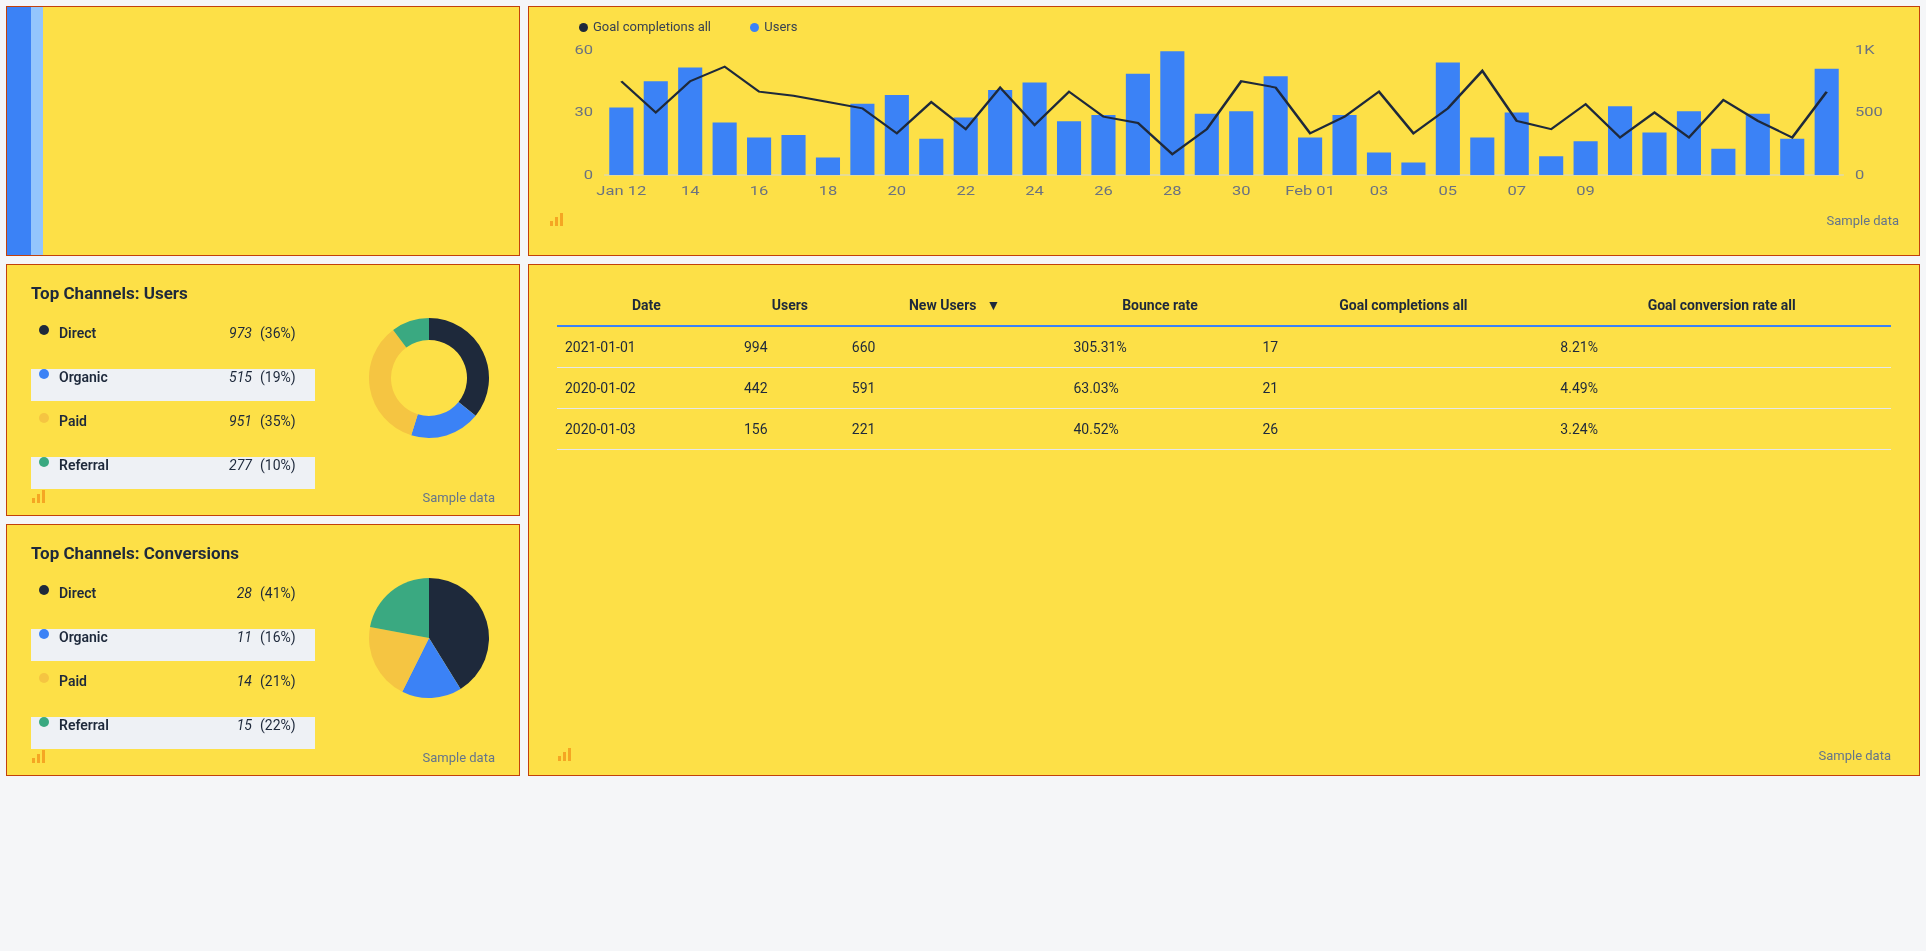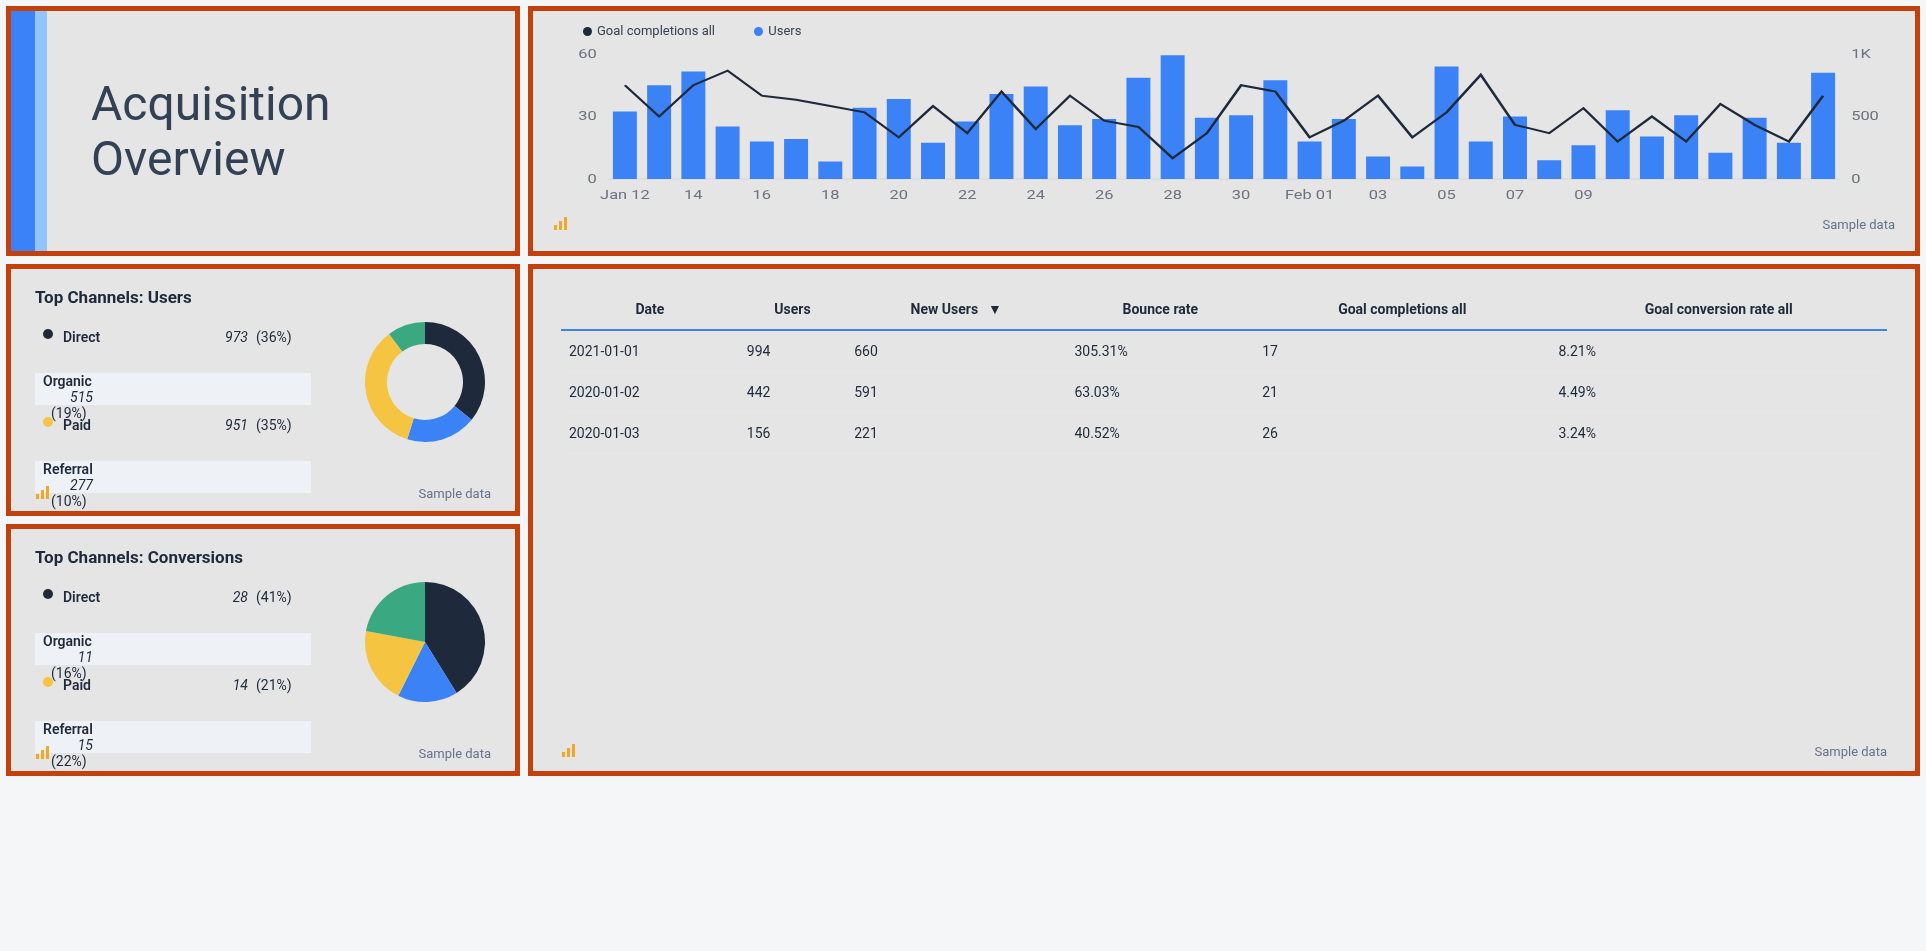--- a/index.html
+++ b/index.html
@@ -10,22 +10,22 @@
   padding: 6px;
 }
 .grid {
   display: grid;
   grid-template-columns: 514px 1fr;
   grid-template-rows: 250px 1fr;
   gap: 8px;
   height: 770px;
 }
 .panel {
-  background: #e5e5e5;
-  border: 5px solid #c2410c;
+  background: #fde047;
+  border: 1px solid #c2410c;
   position: relative;
   overflow: hidden;
 }
 .title-panel {
   display: flex;
   align-items: center;
   padding-left: 40px;
 }
 .title-stripe {
   position: absolute;
@@ -62,21 +62,20 @@
 .legend-row {
   display: flex;
   align-items: flex-start;
   height: 32px;
   padding: 0 8px;
   font-size: 14px;
   margin-top: 12px;
 }
 .legend-row.alt {
   background: #eef1f5;
-  flex-direction: column;
 }
 .legend-dot {
   width: 10px; height: 10px; border-radius: 50%;
   margin-right: 10px;
 }
 .legend-label { flex: 1; font-weight: 600; color: #1e293b; }
 .legend-val { width: 50px; text-align: right; color: #1e293b; font-style: italic; }
 .legend-pct { width: 55px; text-align: left; padding-left: 8px; color: #1e293b; }
 .card-body {
   display: flex;
@@ -157,21 +156,20 @@
 }
 </style>
 </head>
 <body>
 
 <div class="grid">
 
   <div class="panel title-panel">
     <div class="title-stripe"></div>
     <div class="title-stripe light"></div>
-    <div class="title-text">Acquisition<br>Overview</div>
   </div>
 
   <div class="panel combo-panel">
     <div class="combo-legend">
       <span><span class="dot" style="background:#1e293b"></span><span>Goal completions all</span></span>
       <span><span class="dot" style="background:#3b82f6"></span><span>Users</span></span>
     </div>
     <div class="combo-chart">
       <svg id="combo-svg" width="100%" height="100%" viewBox="0 0 980 165" preserveAspectRatio="none">
           <text x="32" y="139" text-anchor="end" class="axis-label">0</text>

